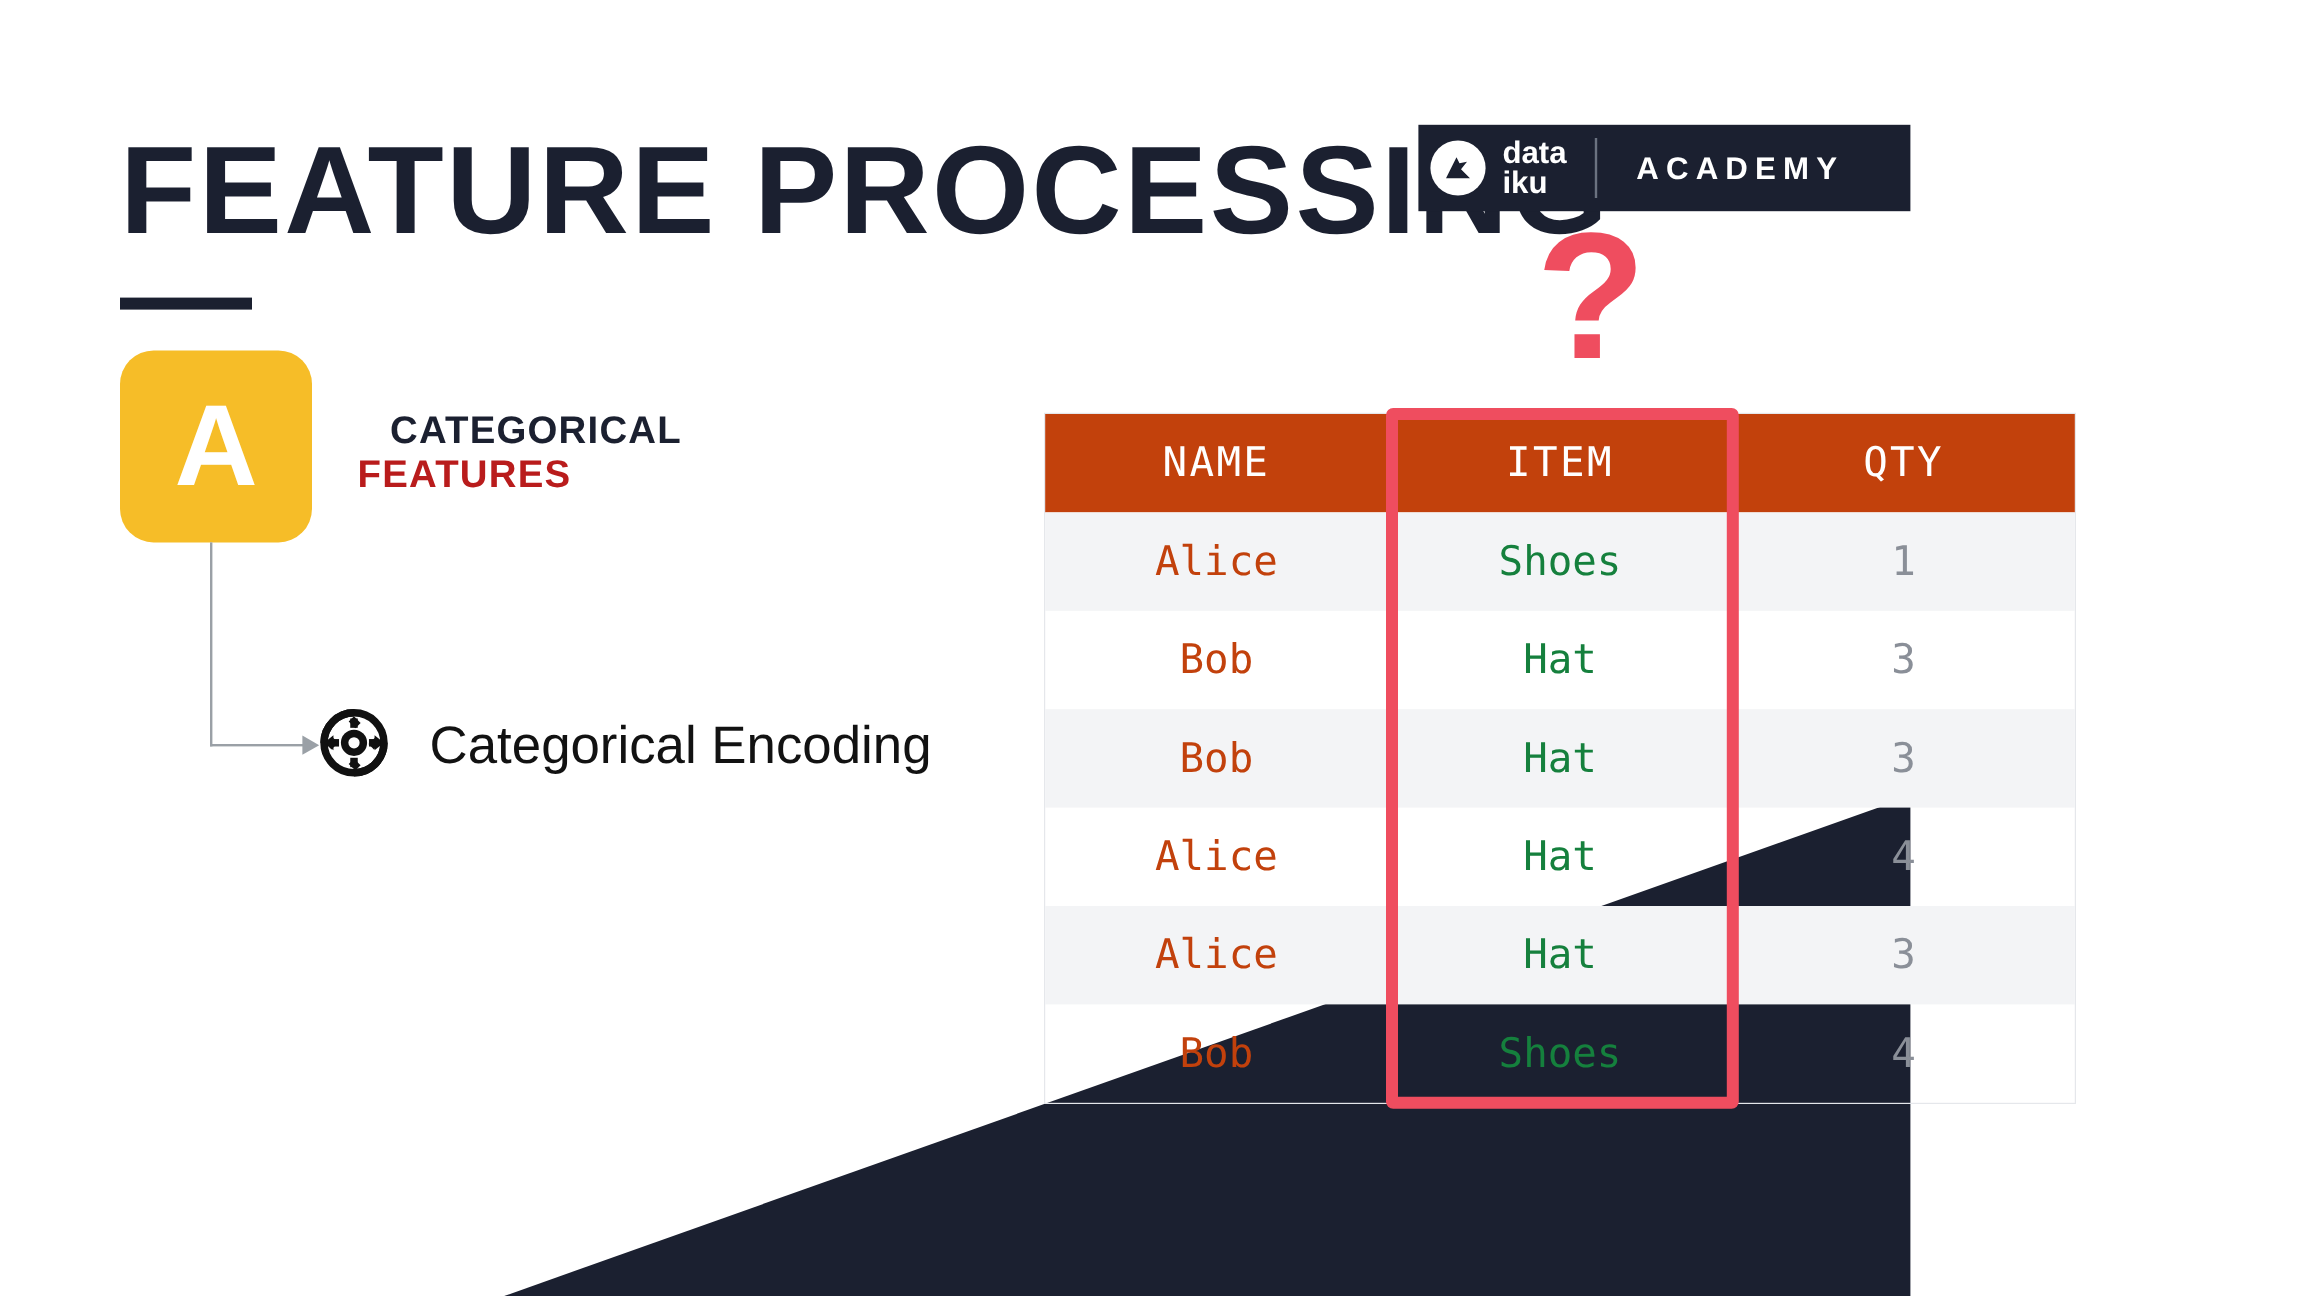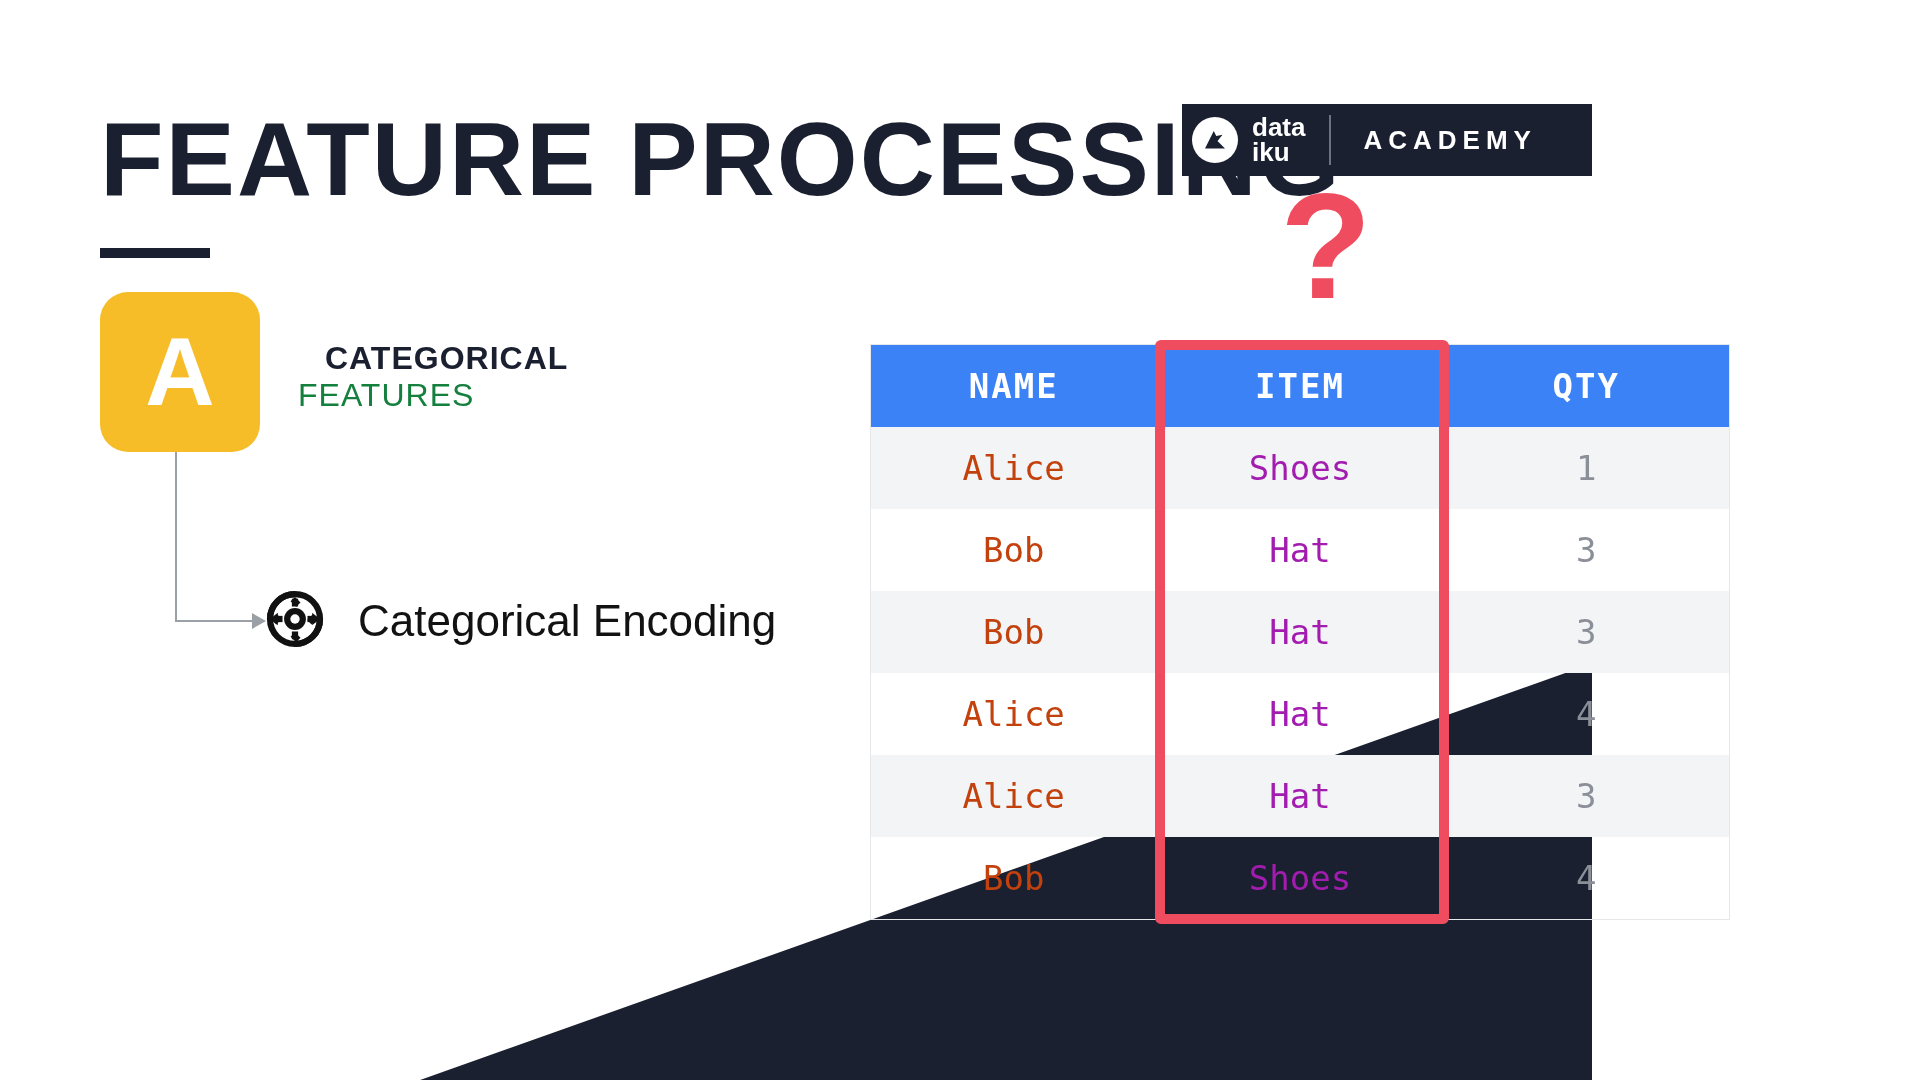--- a/index.html
+++ b/index.html
@@ -16,43 +16,43 @@
   .bird { position: absolute; left: 50%; top: 50%; transform: translate(-50%,-55%); }
   .logo-text { display: flex; flex-direction: column; color: #fff; font-weight: 700; font-size: 26px; line-height: 0.95; }
   .logo-divider { width: 2px; height: 50px; background: #6b7280; margin: 0 18px 0 10px; }
   .academy { color: #fff; font-weight: 700; font-size: 26px; letter-spacing: 6px; }
 
   
   .a-badge { position: absolute; left: 100px; top: 292px; width: 160px; height: 160px; border-radius: 28px; background: #f6bd28; display: flex; align-items: center; justify-content: center; }
   .a-badge span { color: #fff; font-weight: 800; font-size: 96px; }
   .cat-label { position: absolute; left: 298px; top: 340px; }
   .cat-label .bold { font-weight: 800; font-size: 32px; color: #1b2030; letter-spacing: 1px; margin-left: 27px; }
-  .cat-label .light { font-weight: 400; font-size: 32px; color: #15803d; letter-spacing: 1px; }
+  .cat-label .light { font-weight: 700; font-size: 32px; color: #b91c1c; letter-spacing: 1px; }
 
   
   .conn-v { position: absolute; left: 175px; top: 452px; width: 2px; height: 170px; background: #9aa0a6; }
   .conn-h { position: absolute; left: 175px; top: 620px; width: 86px; height: 2px; background: #9aa0a6; }
   .conn-arrow { position: absolute; left: 252px; top: 613px; width: 0; height: 0; border-top: 8px solid transparent; border-bottom: 8px solid transparent; border-left: 14px solid #9aa0a6; }
 
   
   .gear-wrap { position: absolute; left: 256px; top: 580px; display: flex; align-items: center; gap: 24px; }
   .enc-label { font-size: 44px; color: #121212; }
 
   
   .qmark { position: absolute; left: 1280px; top: 160px; color: #ef4d5f; font-size: 150px; font-weight: 800; }
 
   
   .table { position: absolute; left: 870px; top: 344px; width: 860px; border: 1px solid #e5e7eb; font-family: "Menlo","Consolas",monospace; }
   .row { display: flex; height: 82px; }
   .cell { flex: 1 1 0; display: flex; align-items: center; justify-content: center; font-size: 34px; border-right: 1px solid #e8eaed; }
   .cell:last-child { border-right: none; }
-  .head { background: #3b82f6; color: #fff; font-weight: 700; letter-spacing: 2px; }
+  .head { background: #c2410c; color: #fff; font-weight: 400; letter-spacing: 2px; }
   .striped:nth-child(even) { background: #f3f4f6; }
   .name-cell { color: #c2410c; }
-  .item-cell { color: #a21caf; }
+  .item-cell { color: #15803d; }
   .qty-cell { color: #8a8f98; }
 
   
   .red-outline { position: absolute; left: 1155px; top: 340px; width: 294px; height: 584px; border: 10px solid #ef4d5f; border-radius: 6px; pointer-events: none; }
 
   
   .triangle { position: absolute; right: 0; bottom: 0; width: 1200px; height: 420px; overflow: hidden; pointer-events: none; }
   .triangle::before { content: ""; position: absolute; right: -10px; bottom: -10px; width: 0; height: 0; border-right: 1210px solid #1b2030; border-top: 430px solid transparent; }
 
   

